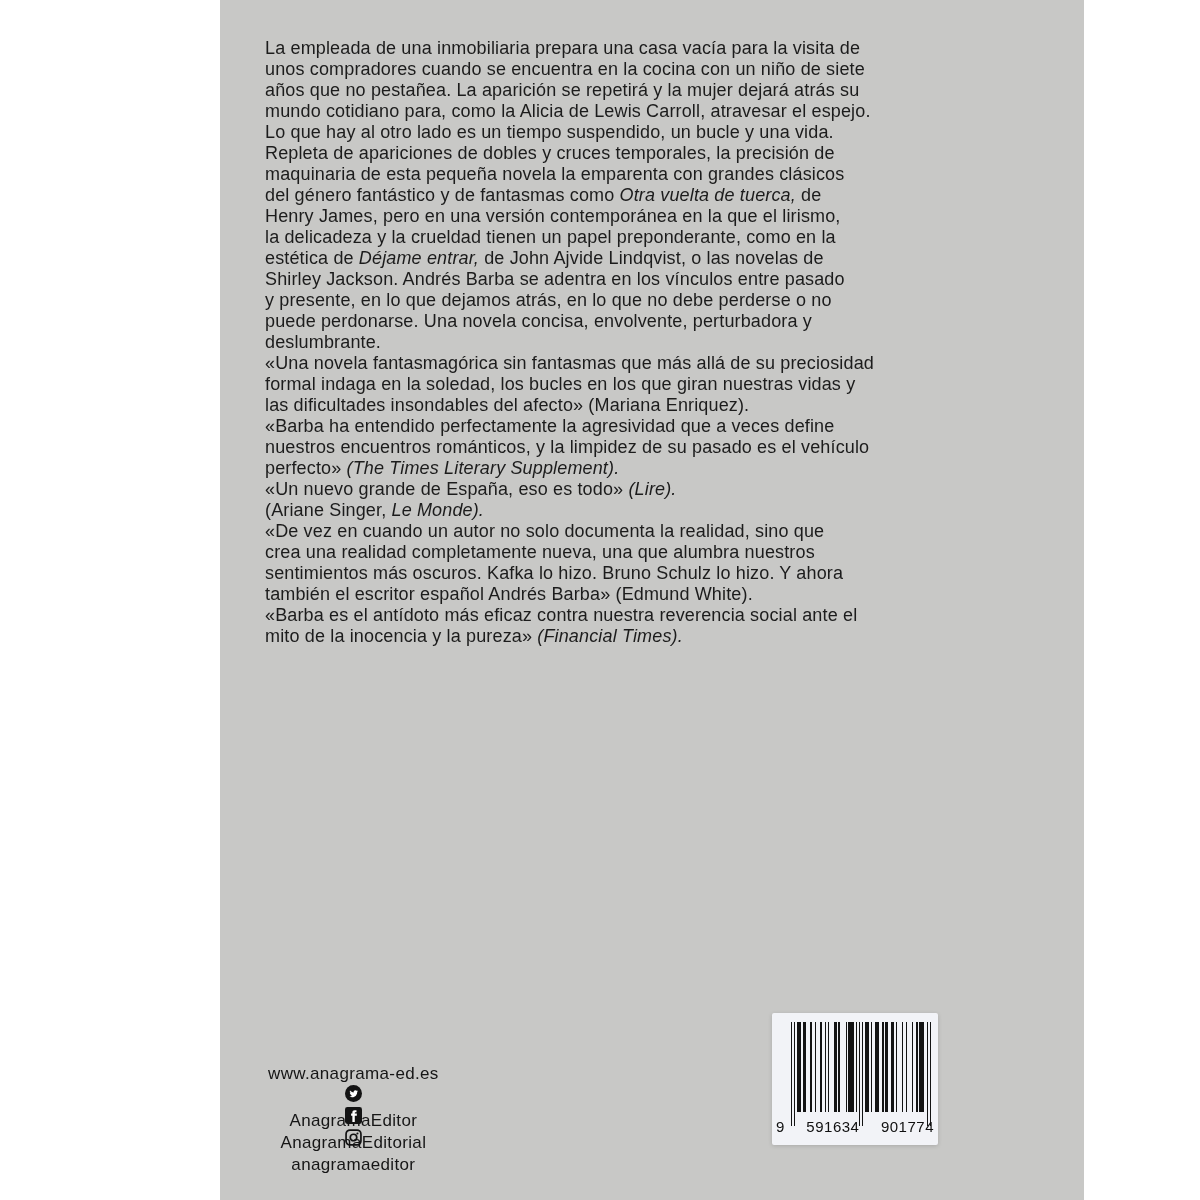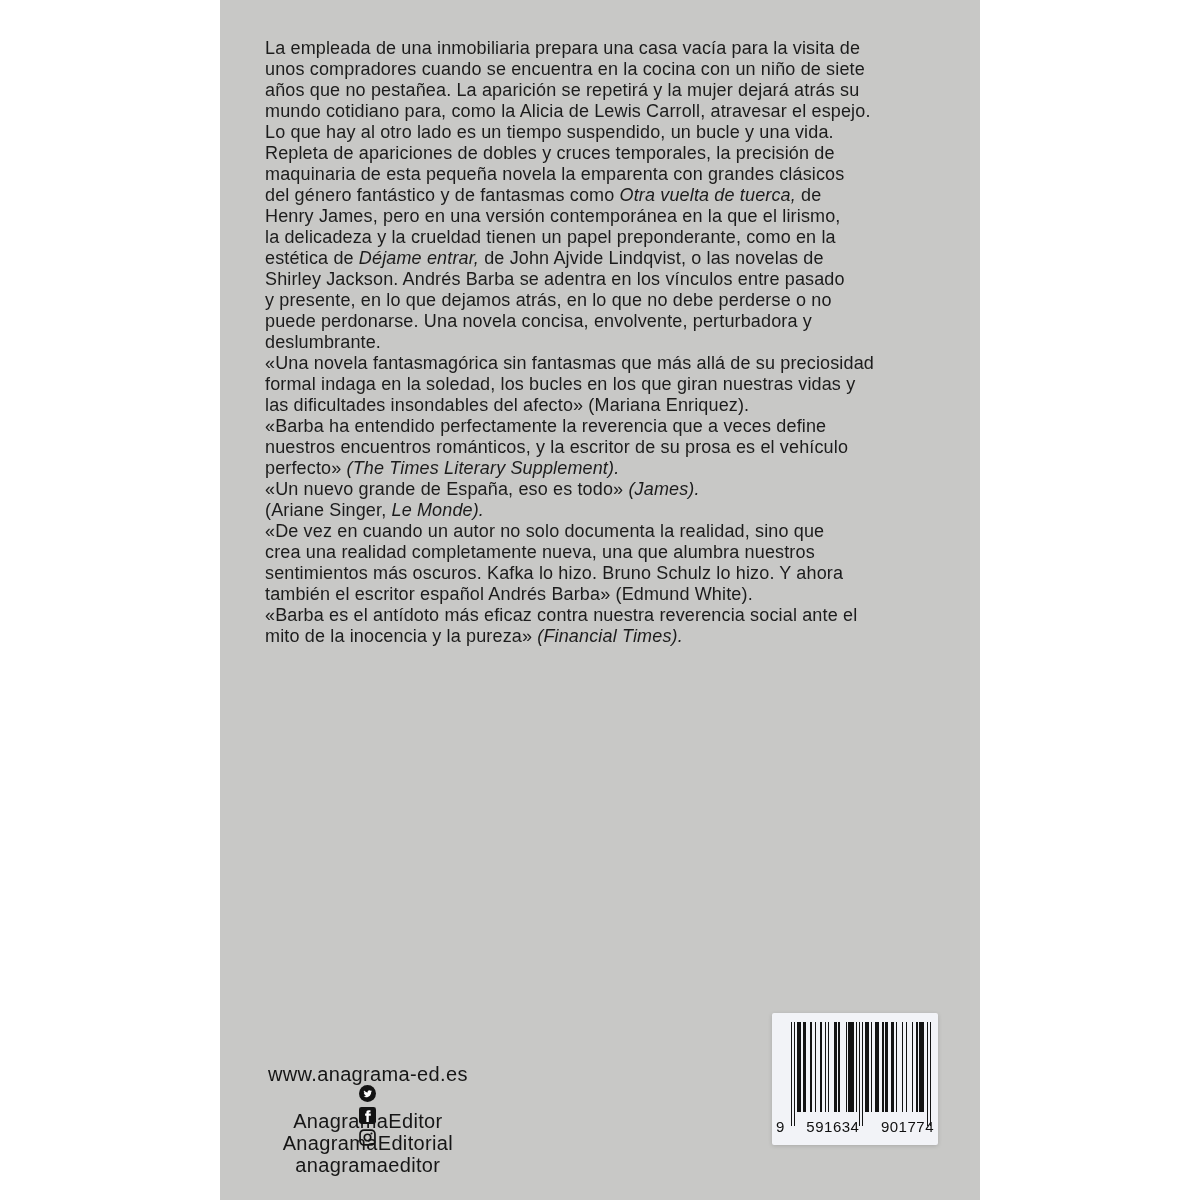--- a/index.html
+++ b/index.html
@@ -1,33 +1,33 @@
 <!DOCTYPE html>
 <html><head>
 <meta charset="utf-8">
 <style>
   html,body{margin:0;padding:0;}
   body{
     width:1200px;height:1200px;position:relative;background:#ffffff;
     font-family:"Liberation Sans",sans-serif;overflow:hidden;
   }
   .cover{
-    position:absolute;left:220px;top:0;width:760px;height:1200px;
+    position:absolute;left:220px;top:0;width:864px;height:1200px;
     background:#c8c8c6;color:#1c1c1c;
   }
   .blurb{
     position:absolute;left:45px;top:38px;
     font-size:18px;line-height:21px;letter-spacing:.15px;
     white-space:nowrap;color:#1c1c1c;
   }
   .blurb .line{height:21px;}
   .blurb i{font-style:italic;}
   .footer{
     position:absolute;left:48px;top:1063px;
-    font-size:20px;line-height:22px;letter-spacing:.35px;color:#161616;
+    font-size:17px;line-height:22px;letter-spacing:.35px;color:#161616;
   }
   .website{height:22px;}
   .social-row{display:flex;align-items:center;gap:8px;height:22px;flex-direction:column;}
   .social-row .icon{width:17px;height:17px;flex:0 0 17px;}
   .social-row .icon svg{width:17px;height:17px;display:block;}
   .barcode-label{
     position:absolute;left:552px;top:1013px;width:166px;height:132px;
     background:#f2f3f7;border-radius:2px;box-shadow:0 1px 4px rgba(0,0,0,.15);
   }
   .barcode-svg{position:absolute;left:19px;top:9px;width:140px;height:104px;}
@@ -54,24 +54,24 @@
       <div class="line"><span>Henry James, pero en una versión contemporánea en la que el lirismo,</span></div>
       <div class="line"><span>la delicadeza y la crueldad tienen un papel preponderante, como en la</span></div>
       <div class="line"><span>estética de </span><i>Déjame entrar,</i><span> de John Ajvide Lindqvist, o las novelas de</span></div>
       <div class="line"><span>Shirley Jackson. Andrés Barba se adentra en los vínculos entre pasado</span></div>
       <div class="line"><span>y presente, en lo que dejamos atrás, en lo que no debe perderse o no</span></div>
       <div class="line"><span>puede perdonarse. Una novela concisa, envolvente, perturbadora y</span></div>
       <div class="line"><span>deslumbrante.</span></div>
       <div class="line"><span>«Una novela fantasmagórica sin fantasmas que más allá de su preciosidad</span></div>
       <div class="line"><span>formal indaga en la soledad, los bucles en los que giran nuestras vidas y</span></div>
       <div class="line"><span>las dificultades insondables del afecto» (Mariana Enriquez).</span></div>
-      <div class="line"><span>«Barba ha entendido perfectamente la reverencia que a veces define</span></div>
-      <div class="line"><span>nuestros encuentros románticos, y la escritor de su prosa es el vehículo</span></div>
+      <div class="line"><span>«Barba ha entendido perfectamente la agresividad que a veces define</span></div>
+      <div class="line"><span>nuestros encuentros románticos, y la limpidez de su pasado es el vehículo</span></div>
       <div class="line"><span>perfecto» </span><i>(The Times Literary Supplement).</i></div>
-      <div class="line"><span>«Un nuevo grande de España, eso es todo» </span><i>(James).</i></div>
+      <div class="line"><span>«Un nuevo grande de España, eso es todo» </span><i>(Lire).</i></div>
       <div class="line"><span>(Ariane Singer, </span><i>Le Monde).</i></div>
       <div class="line"><span>«De vez en cuando un autor no solo documenta la realidad, sino que</span></div>
       <div class="line"><span>crea una realidad completamente nueva, una que alumbra nuestros</span></div>
       <div class="line"><span>sentimientos más oscuros. Kafka lo hizo. Bruno Schulz lo hizo. Y ahora</span></div>
       <div class="line"><span>también el escritor español Andrés Barba» (Edmund White).</span></div>
       <div class="line"><span>«Barba es el antídoto más eficaz contra nuestra reverencia social ante el</span></div>
       <div class="line"><span>mito de la inocencia y la pureza» </span><i>(Financial Times).</i></div>
     </div>
 
   <div class="footer">

